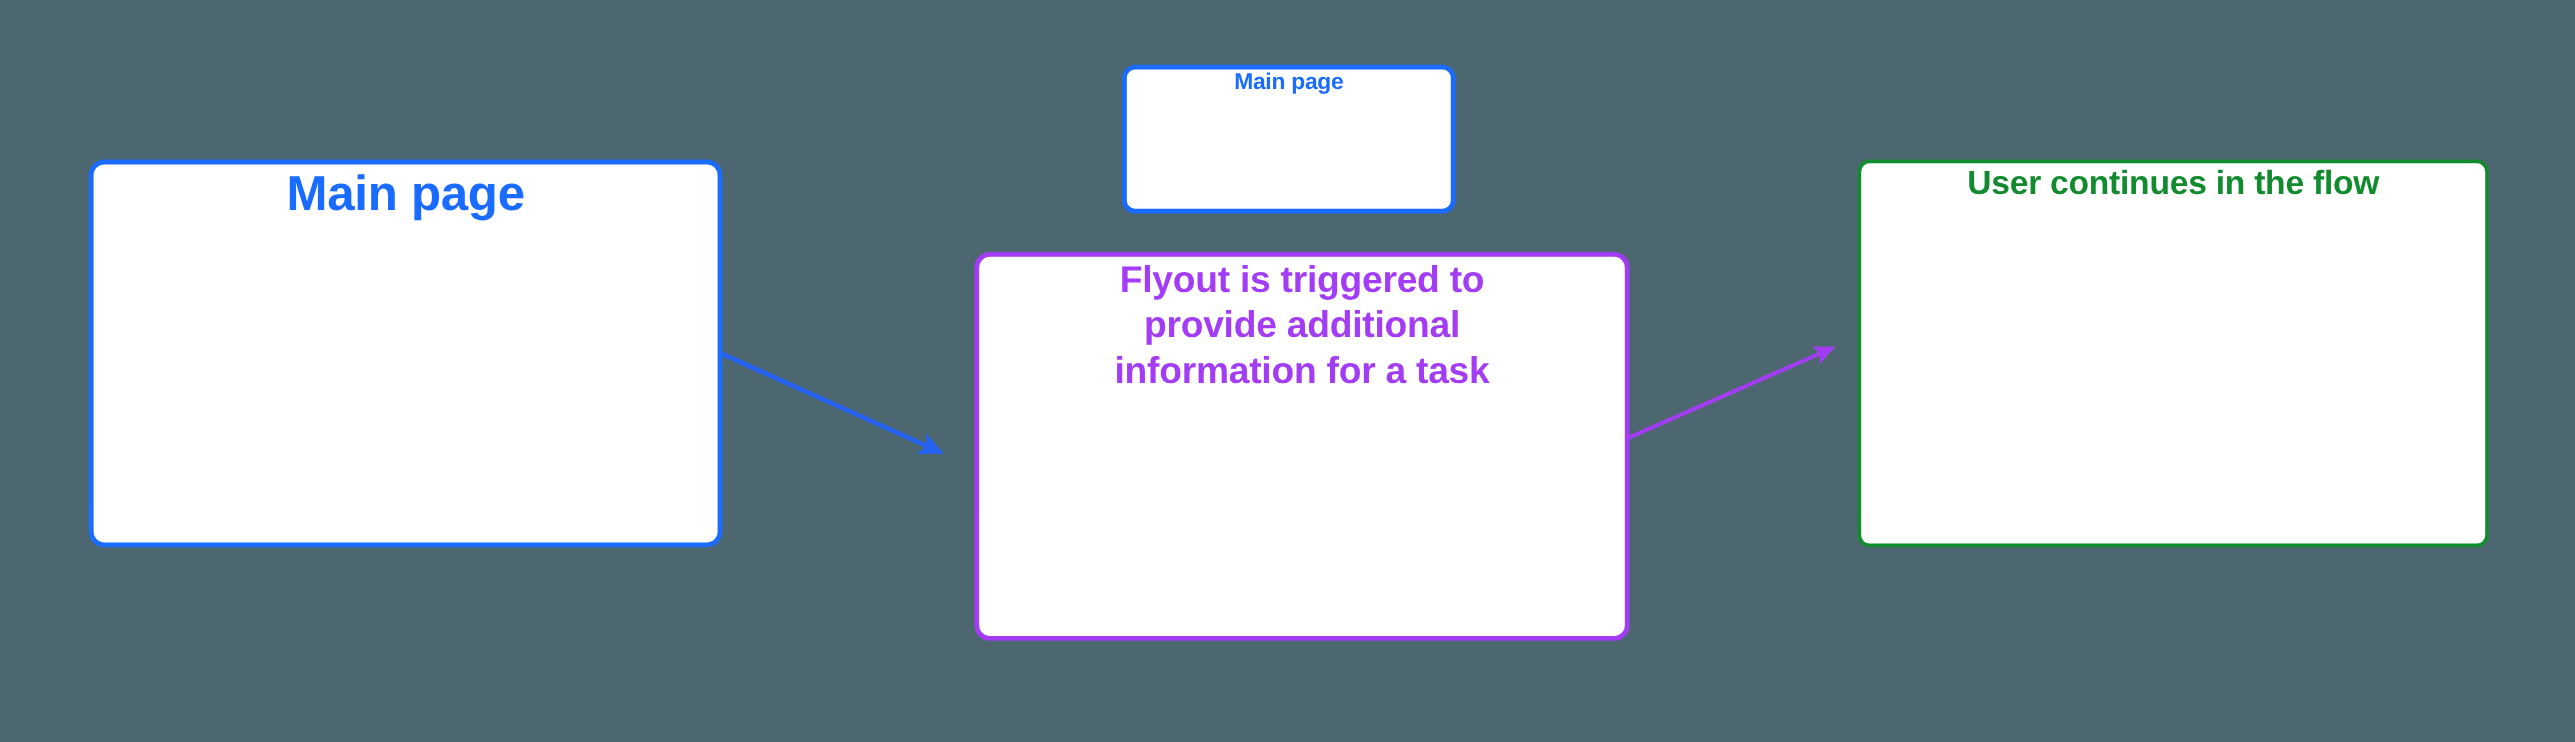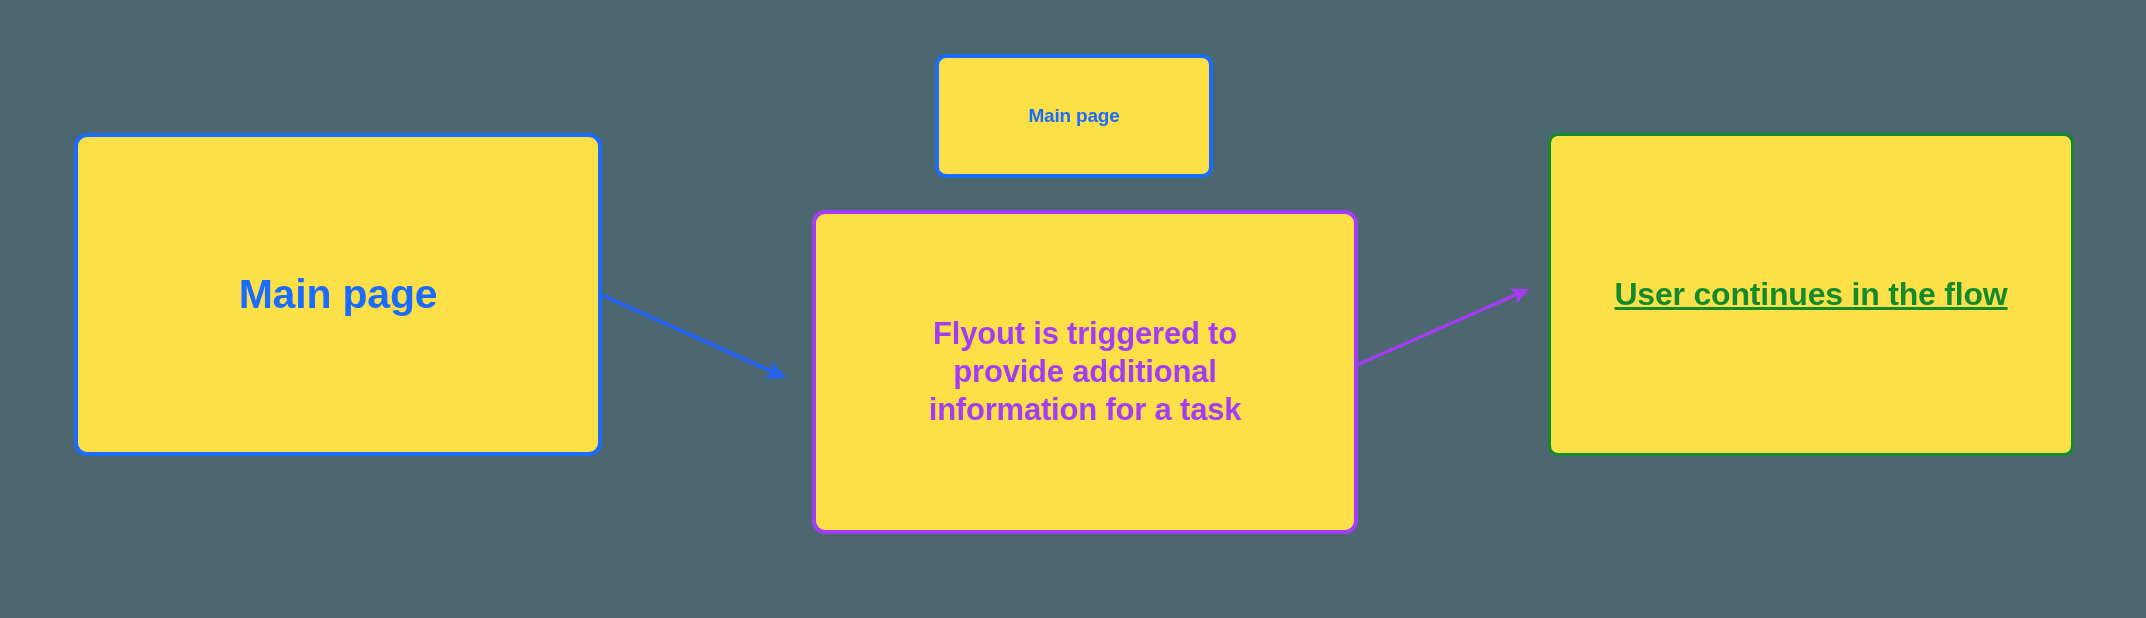--- a/index.html
+++ b/index.html
@@ -13,24 +13,24 @@
   }
   #canvas {
     position: relative;
     width: 2146px;
     height: 618px;
     background: #4d6770;
     overflow: hidden;
   }
   .node {
     position: absolute;
-    background: #fde047;
+    background: #ffffff;
     box-sizing: border-box;
     display: flex;
-    align-items: center;
+    align-items: flex-start;
     justify-content: center;
     text-align: center;
   }
   .node-label {
     font-weight: bold;
     line-height: 1.2;
     white-space: pre-line;
     letter-spacing: -0.2px;
   }
 
@@ -82,22 +82,21 @@
   #node-user-continues {
     left: 1548px;
     top: 133px;
     width: 526px;
     height: 323px;
     border: 3px solid #128a2e;
     border-radius: 10px;
   }
   #node-user-continues .node-label {
     color: #128a2e;
-    font-size: 32px;
-    text-decoration: underline;
+    font-size: 28px;
   }
 
   
   #edges {
     position: absolute;
     left: 0;
     top: 0;
     width: 2146px;
     height: 618px;
     pointer-events: none;

